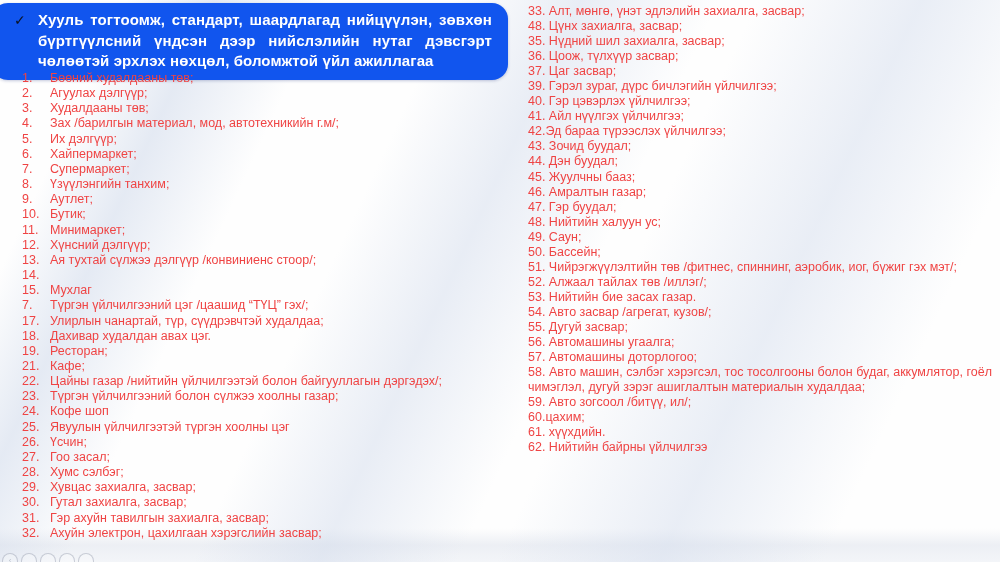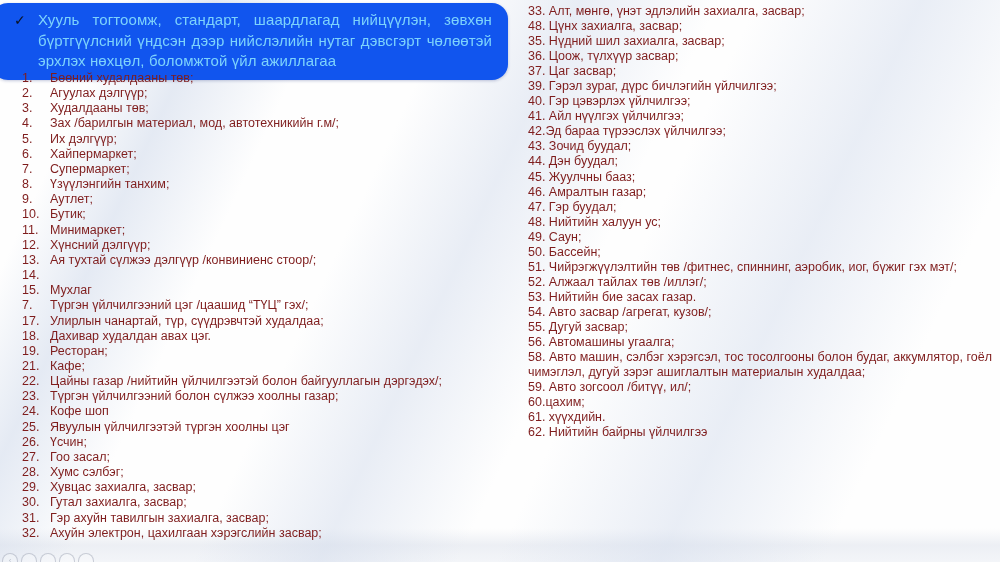--- a/index.html
+++ b/index.html
@@ -29,30 +29,30 @@
     box-shadow:0 1px 3px rgba(20,40,120,0.25);
   }
   .header-check{
     position:absolute;
     left:22px;top:9px;
     color:#0b1220;
     font-size:14px;
     font-weight:bold;
   }
   .header-text{
-    color:#7dd3fc;
+    color:#ffffff;
     font-size:15px;
-    font-weight:normal;
+    font-weight:bold;
     line-height:20.5px;
     text-align:justify;
     letter-spacing:0.1px;
   }
   .col{
     position:absolute;
-    color:#7f1d1d;
+    color:#ef4444;
     font-size:12.5px;
   }
   .col-left{
     left:22px;top:71px;width:480px;
   }
   .col-left .row{
     display:flex;
     line-height:15.15px;
     white-space:nowrap;
   }
@@ -236,20 +236,21 @@
       <div class="row">47. Гэр буудал;</div>
       <div class="row">48. Нийтийн халуун ус;</div>
       <div class="row">49. Саун;</div>
       <div class="row">50. Бассейн;</div>
       <div class="row">51. Чийрэгжүүлэлтийн төв /фитнес, спиннинг, аэробик, иог, бүжиг гэх мэт/;</div>
       <div class="row">52. Алжаал тайлах төв /иллэг/;</div>
       <div class="row">53. Нийтийн бие засах газар.</div>
       <div class="row">54. Авто засвар /агрегат, кузов/;</div>
       <div class="row">55. Дугуй засвар;</div>
       <div class="row">56. Автомашины угаалга;</div>
+      <div class="row">57. Автомашины доторлогоо;</div>
       <div class="row">58. Авто машин, сэлбэг хэрэгсэл, тос тосолгооны болон будаг, аккумлятор, гоёл чимэглэл, дугуй зэрэг ашиглалтын материалын худалдаа;</div>
       <div class="row">59. Авто зогсоол /битүү, ил/;</div>
       <div class="row">60.цахим;</div>
       <div class="row">61. хүүхдийн.</div>
       <div class="row">62. Нийтийн байрны үйлчилгээ</div>
     </div>
 
   <div class="watermark">
       <div class="wicon">‹</div>
       <div class="wicon"></div>

